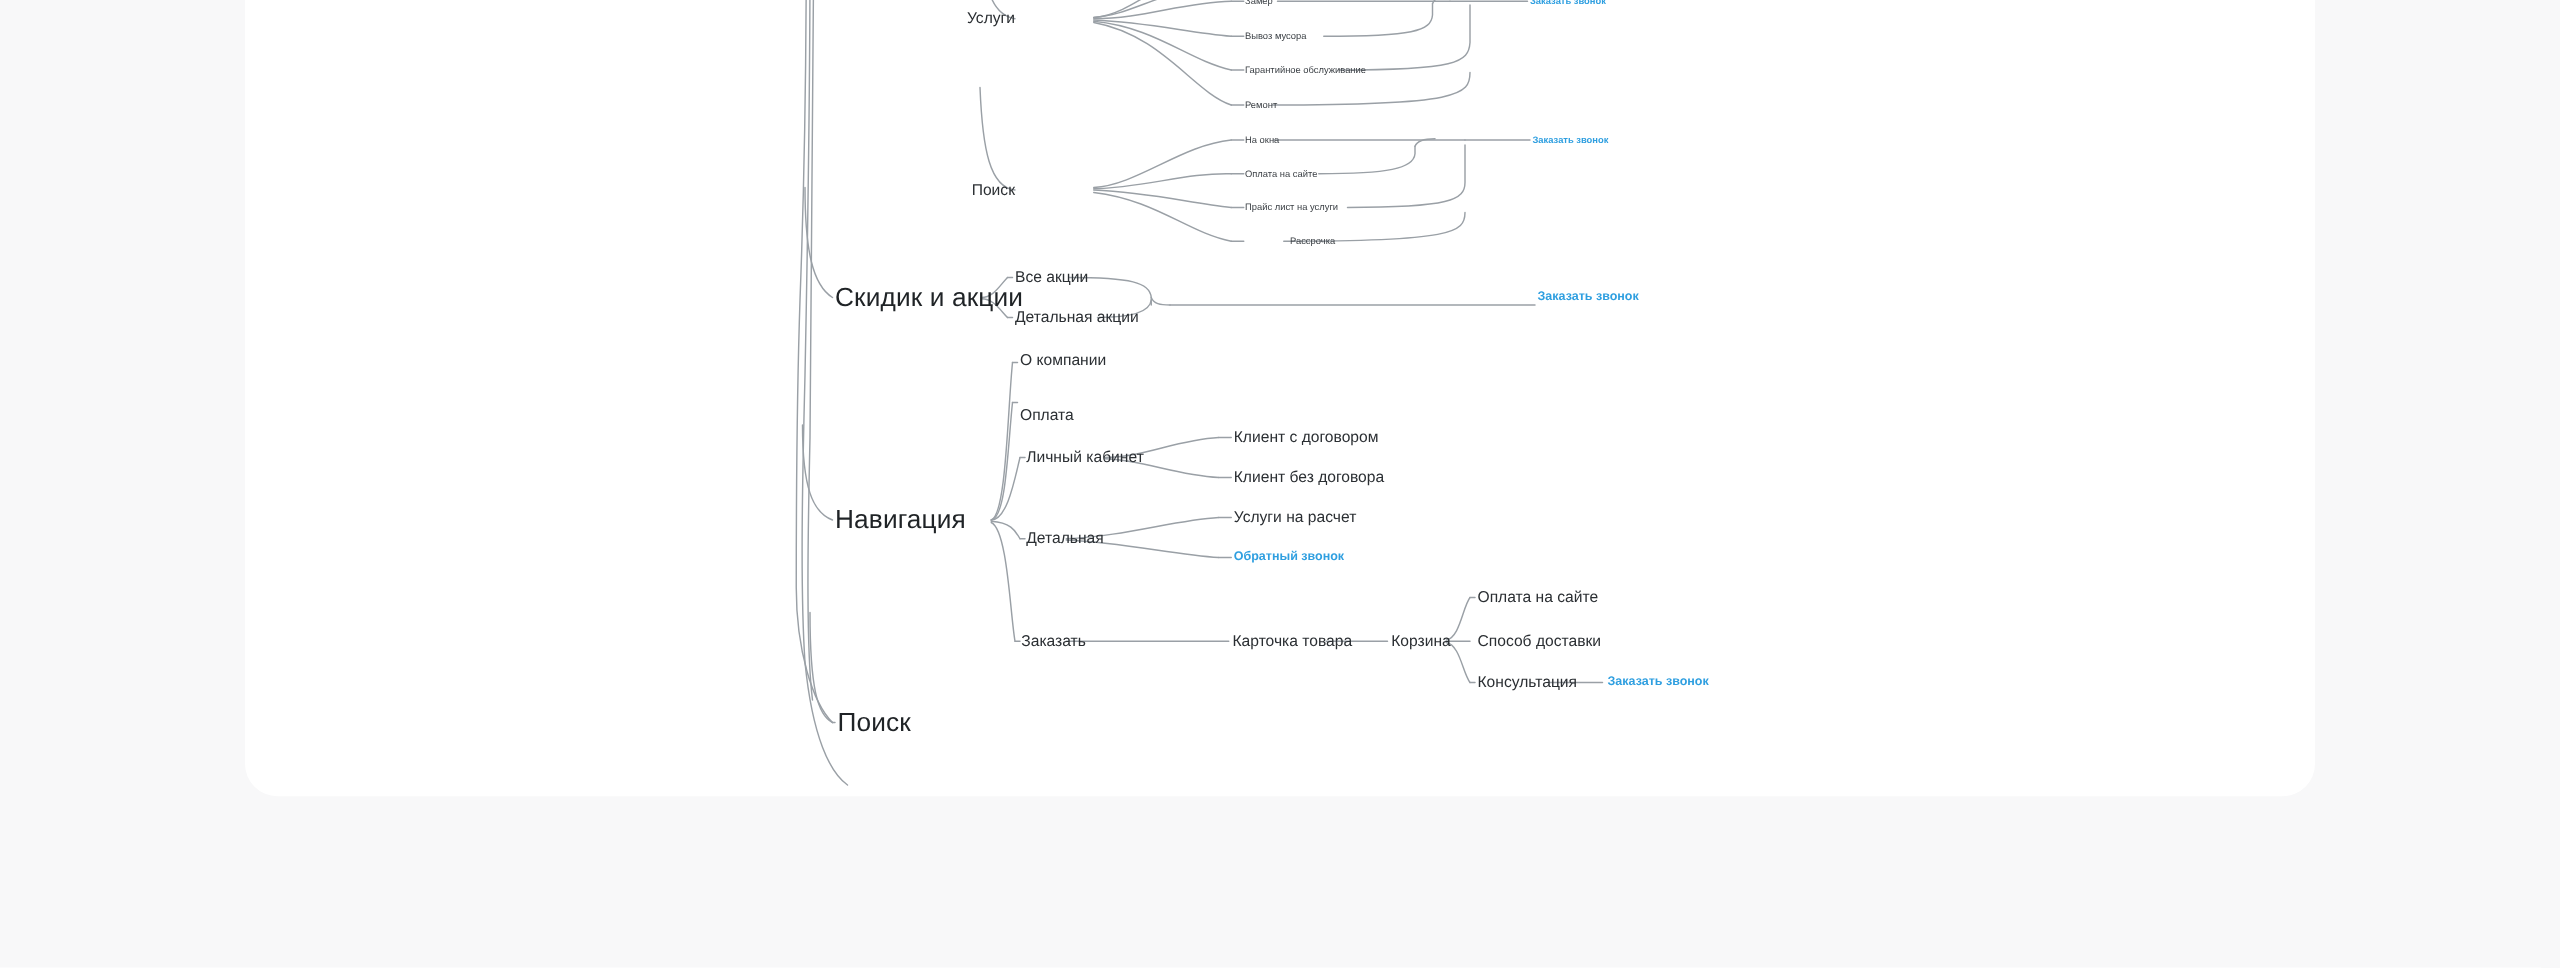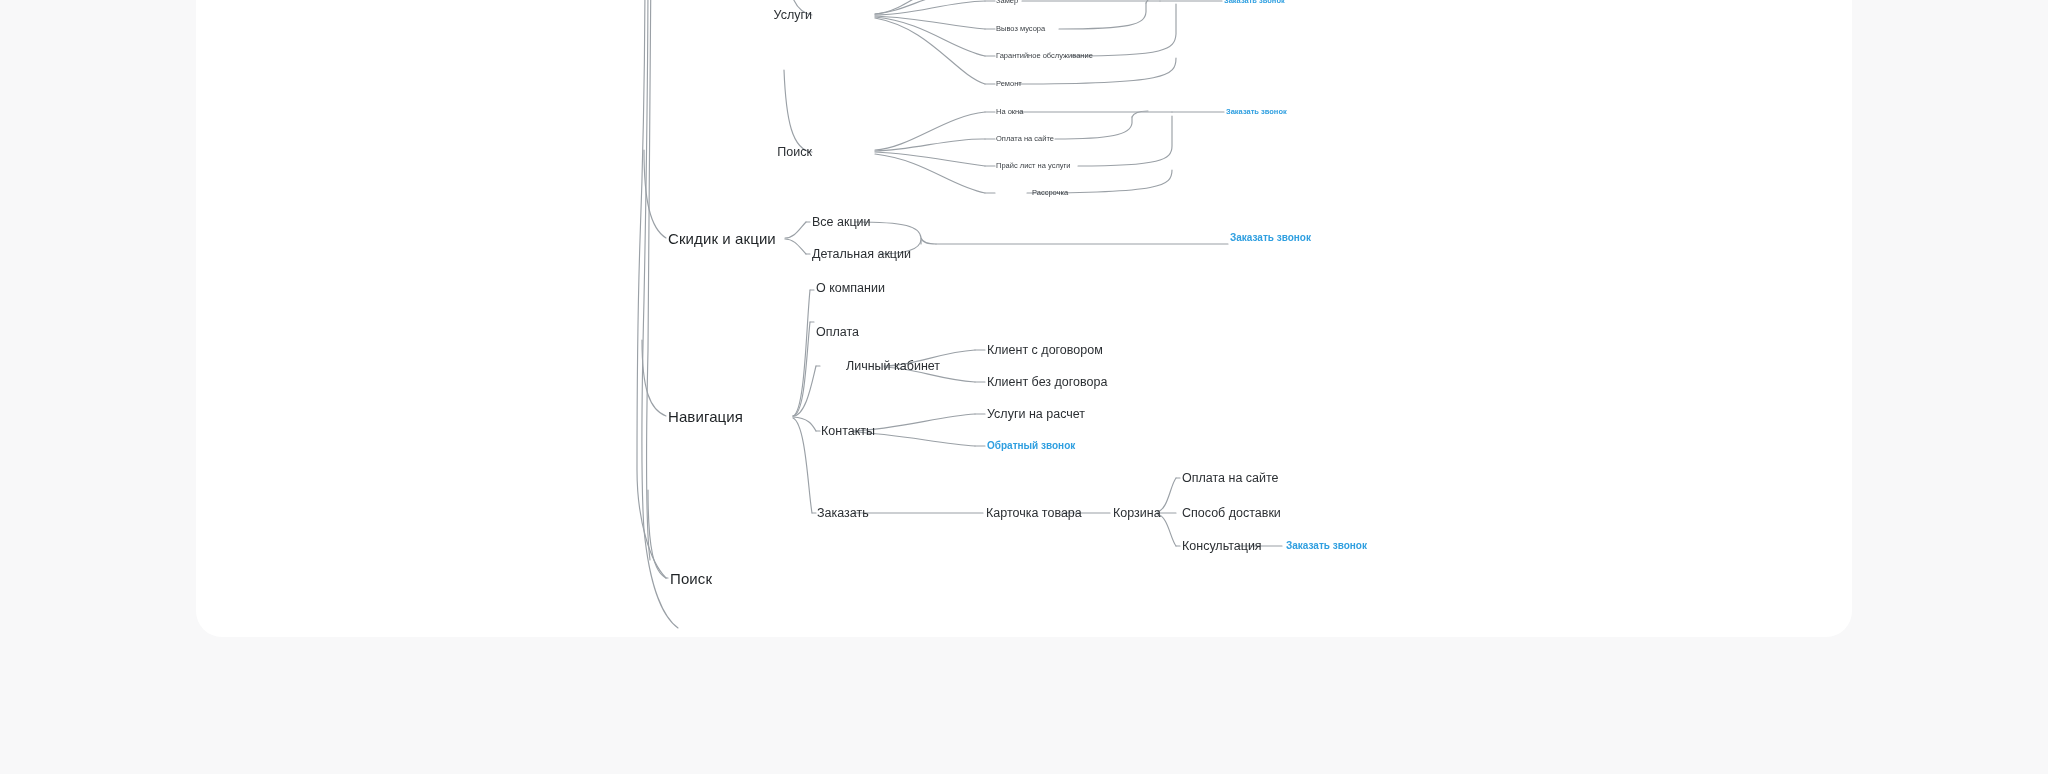--- a/index.html
+++ b/index.html
@@ -22,21 +22,21 @@
   }
   #edges{position:absolute;left:0;top:0;width:2048px;height:774px;pointer-events:none;}
 
   .node{
     position:absolute;
     white-space:nowrap;
     color:#23272b;
     line-height:1;
     transform:translateY(-50%);
   }
-  .node.t-root{font-size:15px;letter-spacing:.1px;color:#1f2326;}
+  .node.t-root{font-size:21px;letter-spacing:.1px;color:#1f2326;}
   .node.t-mid{font-size:12.5px;color:#2b2f33;}
   .node.t-small{font-size:7.5px;color:#3a3f44;}
   .node.t-link-small{font-size:7.5px;color:#2f9fe0;font-weight:bold;}
   .node.t-link-mid{font-size:10px;color:#2f9fe0;font-weight:bold;}
 </style>
 </head>
 <body>
 
 <div id="app">
 
@@ -153,24 +153,24 @@
   <div class="node t-link-small" style="left:1226px;top:112px;">Заказать звонок</div>
 
   <div class="node t-root" style="left:668px;top:238px;">Скидик и акции</div>
   <div class="node t-mid" style="left:812px;top:222px;">Все акции</div>
   <div class="node t-mid" style="left:812px;top:254px;text-align:center;">Детальная акции</div>
   <div class="node t-link-mid" style="left:1230px;top:238px;">Заказать звонок</div>
 
   <div class="node t-root" style="left:668px;top:416px;">Навигация</div>
   <div class="node t-mid" style="left:816px;top:288px;">О компании</div>
   <div class="node t-mid" style="left:816px;top:332px;">Оплата</div>
-  <div class="node t-mid" style="left:846px;top:366px;">Личный кабинет</div>
+  <div class="node t-mid" style="left:821px;top:366px;">Личный кабинет</div>
   <div class="node t-mid" style="left:987px;top:350px;">Клиент с договором</div>
   <div class="node t-mid" style="left:987px;top:382px;">Клиент без договора</div>
-  <div class="node t-mid" style="left:821px;top:431px;">Контакты</div>
+  <div class="node t-mid" style="left:821px;top:431px;">Детальная</div>
   <div class="node t-mid" style="left:987px;top:414px;">Услуги на расчет</div>
   <div class="node t-link-mid" style="left:987px;top:446px;">Обратный звонок</div>
   <div class="node t-mid" style="left:817px;top:513px;">Заказать</div>
   <div class="node t-mid" style="left:986px;top:513px;">Карточка товара</div>
   <div class="node t-mid" style="left:1113px;top:513px;">Корзина</div>
   <div class="node t-mid" style="left:1182px;top:478px;">Оплата на сайте</div>
   <div class="node t-mid" style="left:1182px;top:513px;">Способ доставки</div>
   <div class="node t-mid" style="left:1182px;top:546px;">Консультация</div>
   <div class="node t-link-mid" style="left:1286px;top:546px;">Заказать звонок</div>
 

